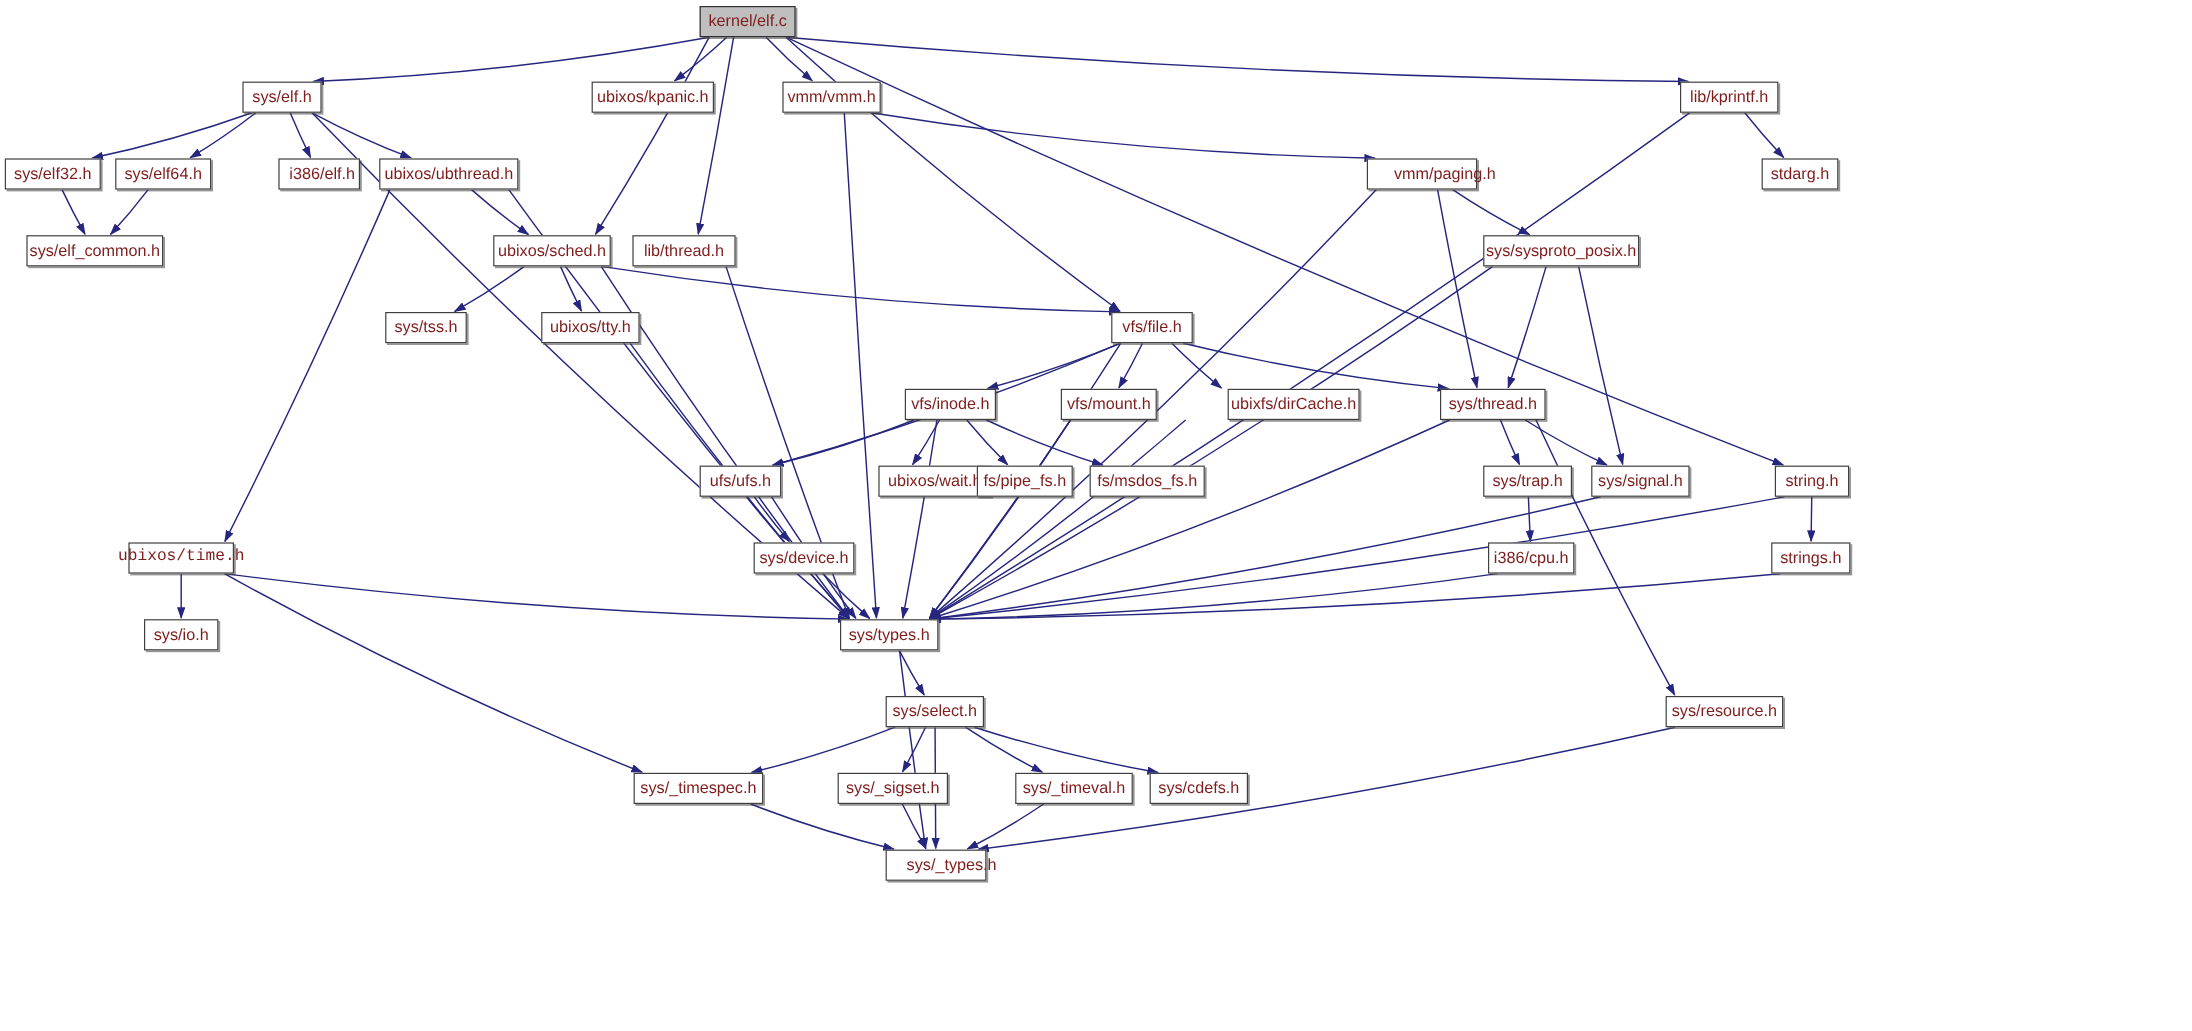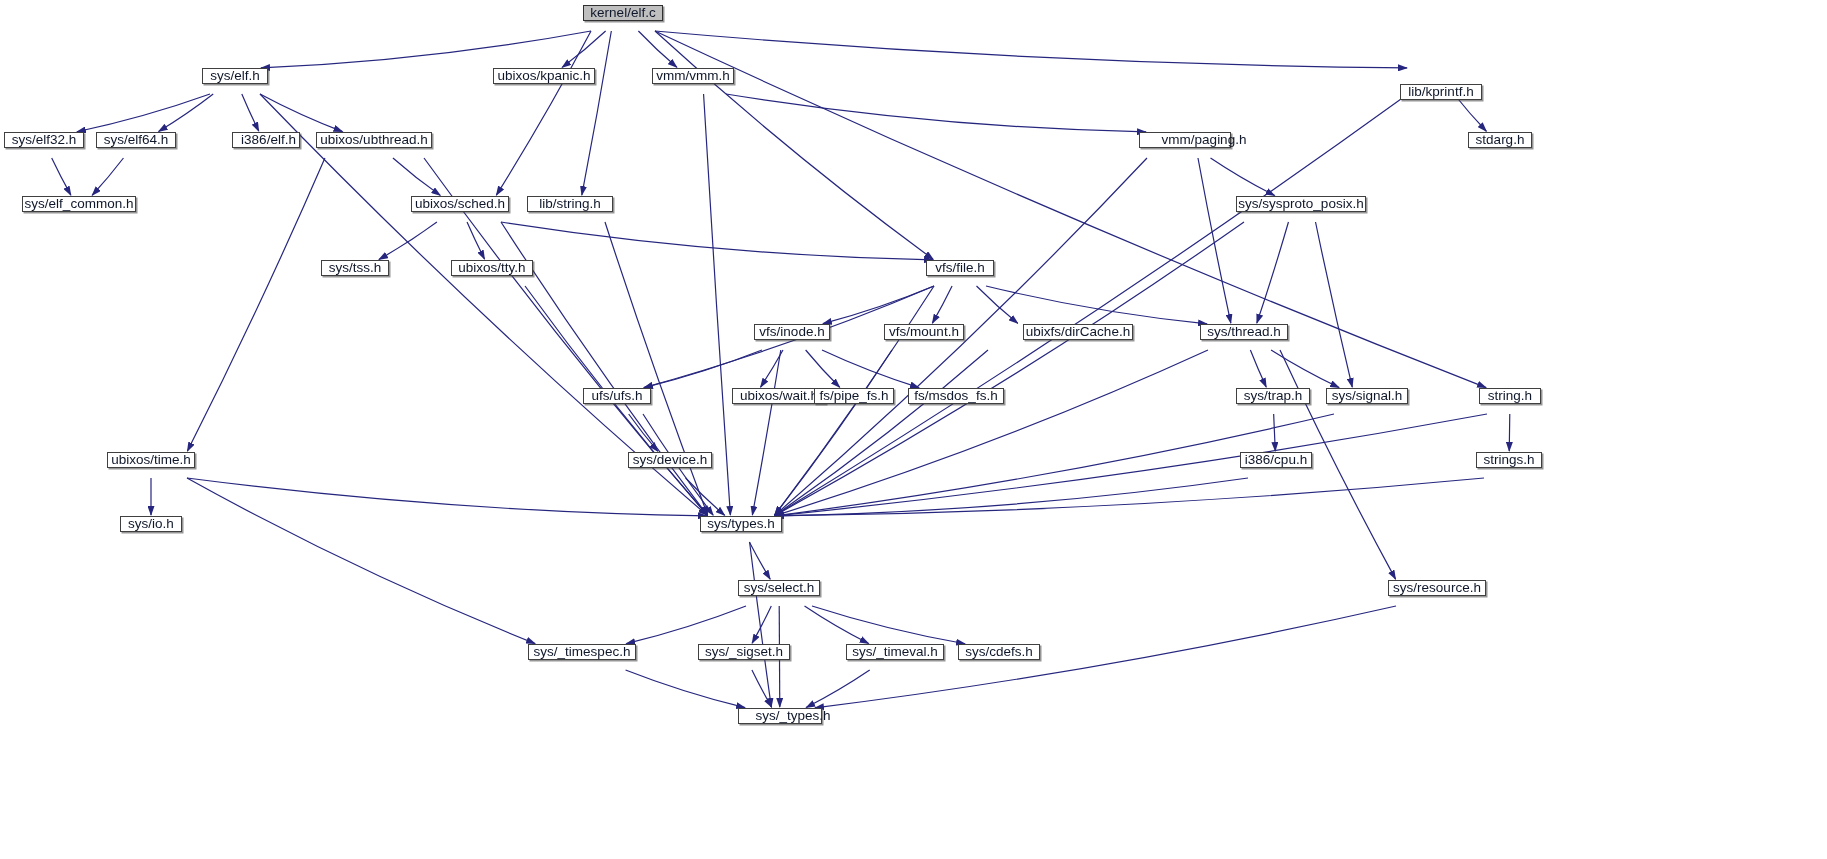--- a/index.html
+++ b/index.html
@@ -1,22 +1,22 @@
 <!DOCTYPE html>
 <html><head>
 <meta charset="utf-8">
 <style>
   html,body{margin:0;padding:0;background:#ffffff;}
   #canvas{position:relative;width:1827px;height:859px;overflow:hidden;
           font-family:"Liberation Sans","DejaVu Sans",sans-serif;background:#fff;}
   svg#edges{position:absolute;left:0;top:0;width:1827px;height:859px;}
   .node{position:absolute;box-sizing:border-box;border:1px solid #404040;
-        background:#ffffff;color:#0f172a;font-size:13.5px;line-height:1;
+        background:#ffffff;color:#7f1d1d;font-size:13.5px;line-height:1;
         display:flex;align-items:center;justify-content:center;
-        white-space:nowrap;padding:0 6px;height:16px;
+        white-space:nowrap;padding:0 6px;height:26px;
         box-shadow:1.5px 1.5px 0 0 rgba(64,64,64,0.55);}
   .node.root{background:#bfbfbf;border:1px solid #303030;}
   .node span{pointer-events:none;}
 </style>
 </head>
 <body>
 
 <div id="canvas">
   <svg id="edges">
     <defs>
@@ -107,21 +107,21 @@
       </div>
       <div class="node" style="left: 202px; top: 68px; width: 66px;">
         <span>sys/elf.h</span>
       </div>
       <div class="node" style="left: 493px; top: 68px; width: 102px;">
         <span>ubixos/kpanic.h</span>
       </div>
       <div class="node" style="left: 652px; top: 68px; width: 82px;">
         <span>vmm/vmm.h</span>
       </div>
-      <div class="node" style="left: 1400px; top: 84px; width: 82px;">
+      <div class="node" style="left: 1400px; top: 68px; width: 82px;">
         <span>lib/kprintf.h</span>
       </div>
       <div class="node" style="left: 4px; top: 132px; width: 80px;">
         <span>sys/elf32.h</span>
       </div>
       <div class="node" style="left: 96px; top: 132px; width: 80px;">
         <span>sys/elf64.h</span>
       </div>
       <div class="node" style="left: 232px; top: 132px; width: 68px; padding-left: 11px;">
         <span>i386/elf.h</span>
@@ -135,21 +135,21 @@
       <div class="node" style="left: 1468px; top: 132px; width: 64px;">
         <span>stdarg.h</span>
       </div>
       <div class="node" style="left: 22px; top: 196px; width: 114px;">
         <span>sys/elf_common.h</span>
       </div>
       <div class="node" style="left: 411px; top: 196px; width: 98px;">
         <span>ubixos/sched.h</span>
       </div>
       <div class="node" style="left: 527px; top: 196px; width: 86px;">
-        <span>lib/string.h</span>
+        <span>lib/thread.h</span>
       </div>
       <div class="node" style="left: 1236px; top: 196px; width: 130px;">
         <span>sys/sysproto_posix.h</span>
       </div>
       <div class="node" style="left: 321px; top: 260px; width: 68px;">
         <span>sys/tss.h</span>
       </div>
       <div class="node" style="left: 451px; top: 260px; width: 82px;">
         <span>ubixos/tty.h</span>
       </div>
@@ -182,21 +182,21 @@
       </div>
       <div class="node" style="left: 1236px; top: 388px; width: 74px;">
         <span>sys/trap.h</span>
       </div>
       <div class="node" style="left: 1326px; top: 388px; width: 82px;">
         <span>sys/signal.h</span>
       </div>
       <div class="node" style="left: 1479px; top: 388px; width: 62px;">
         <span>string.h</span>
       </div>
-      <div class="node" style="left: 107px; top: 452px; width: 88px;">
+      <div class="node" style="left: 107px; top: 452px; width: 88px; font-family: Liberation Mono, monospace;">
         <span>ubixos/time.h</span>
       </div>
       <div class="node" style="left: 628px; top: 452px; width: 84px;">
         <span>sys/device.h</span>
       </div>
       <div class="node" style="left: 1240px; top: 452px; width: 72px;">
         <span>i386/cpu.h</span>
       </div>
       <div class="node" style="left: 1476px; top: 452px; width: 66px;">
         <span>strings.h</span>

